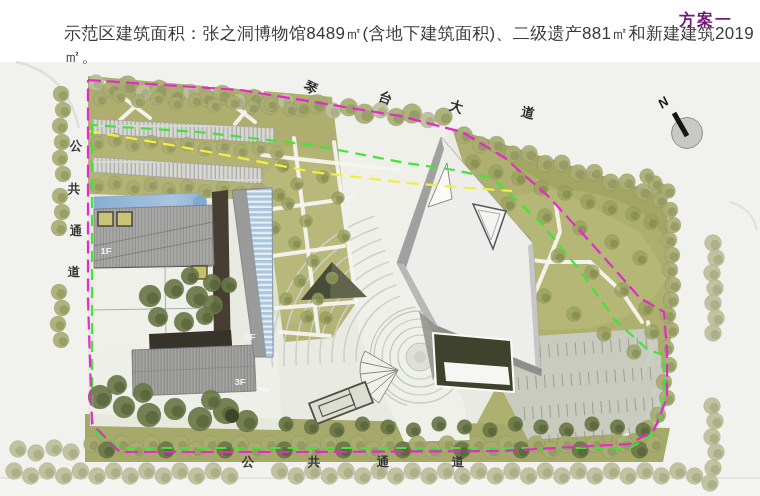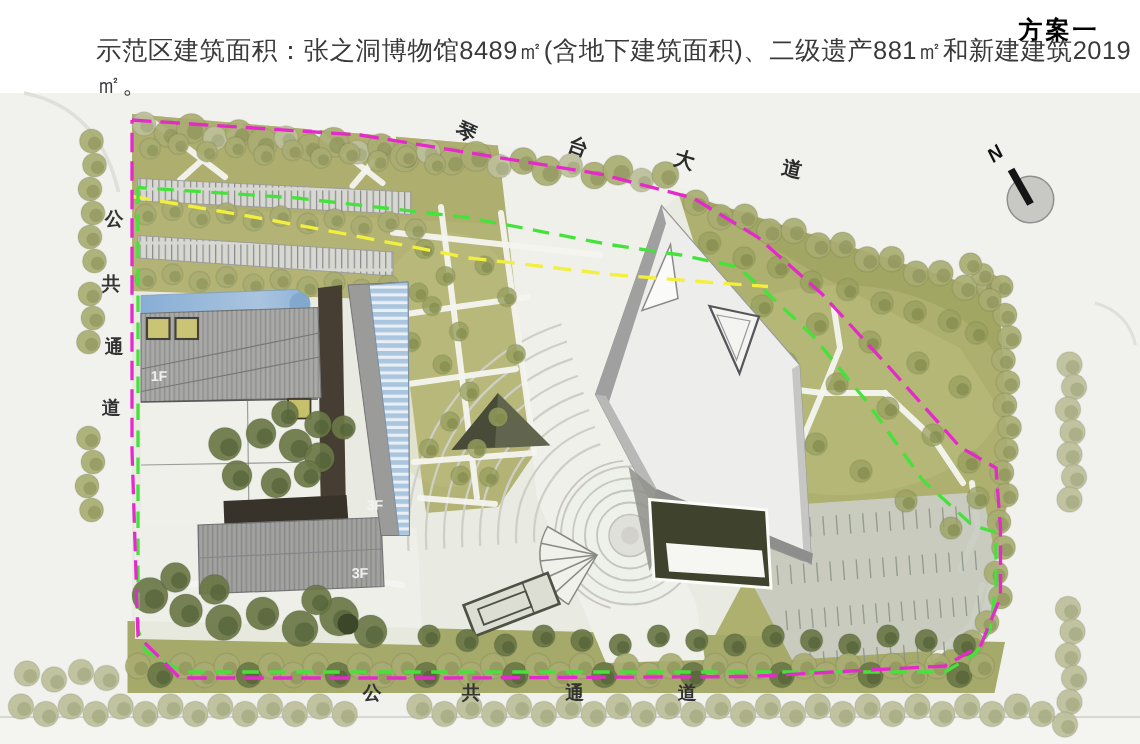--- a/index.html
+++ b/index.html
@@ -1,20 +1,20 @@
 <!DOCTYPE html>
 <html><head>
 <meta charset="utf-8">
 <style>
   html,body{margin:0;padding:0;background:#fff;}
   #stage{position:relative;width:760px;height:496px;overflow:hidden;background:#fff;
          font-family:"Liberation Sans","DejaVu Sans",sans-serif;}
   #plan-svg{position:absolute;left:0;top:0;}
   .hdr-desc{position:absolute;left:64px;top:22px;font-size:17px;color:#3a3a3a;letter-spacing:.3px;}
-  .hdr-plan{position:absolute;left:679px;top:10px;font-size:16px;color:#000000;font-weight:600;letter-spacing:2px;}
+  .hdr-plan{position:absolute;left:679px;top:10px;font-size:16px;color:#701a75;font-weight:600;letter-spacing:2px;}
   svg text{font-family:"Liberation Sans","DejaVu Sans",sans-serif;}
   .roadchar{font-size:13.5px;font-weight:600;fill:#2b2b2b;}
   .passchar{font-size:12.5px;font-weight:600;fill:#333;}
   .floorlbl{font-size:9.5px;font-weight:700;fill:#f4f4f4;opacity:.95;}
   .nlbl{font-size:13px;font-weight:700;font-style:italic;fill:#111;}
 </style>
 </head>
 <body>
 
 <div id="stage">

